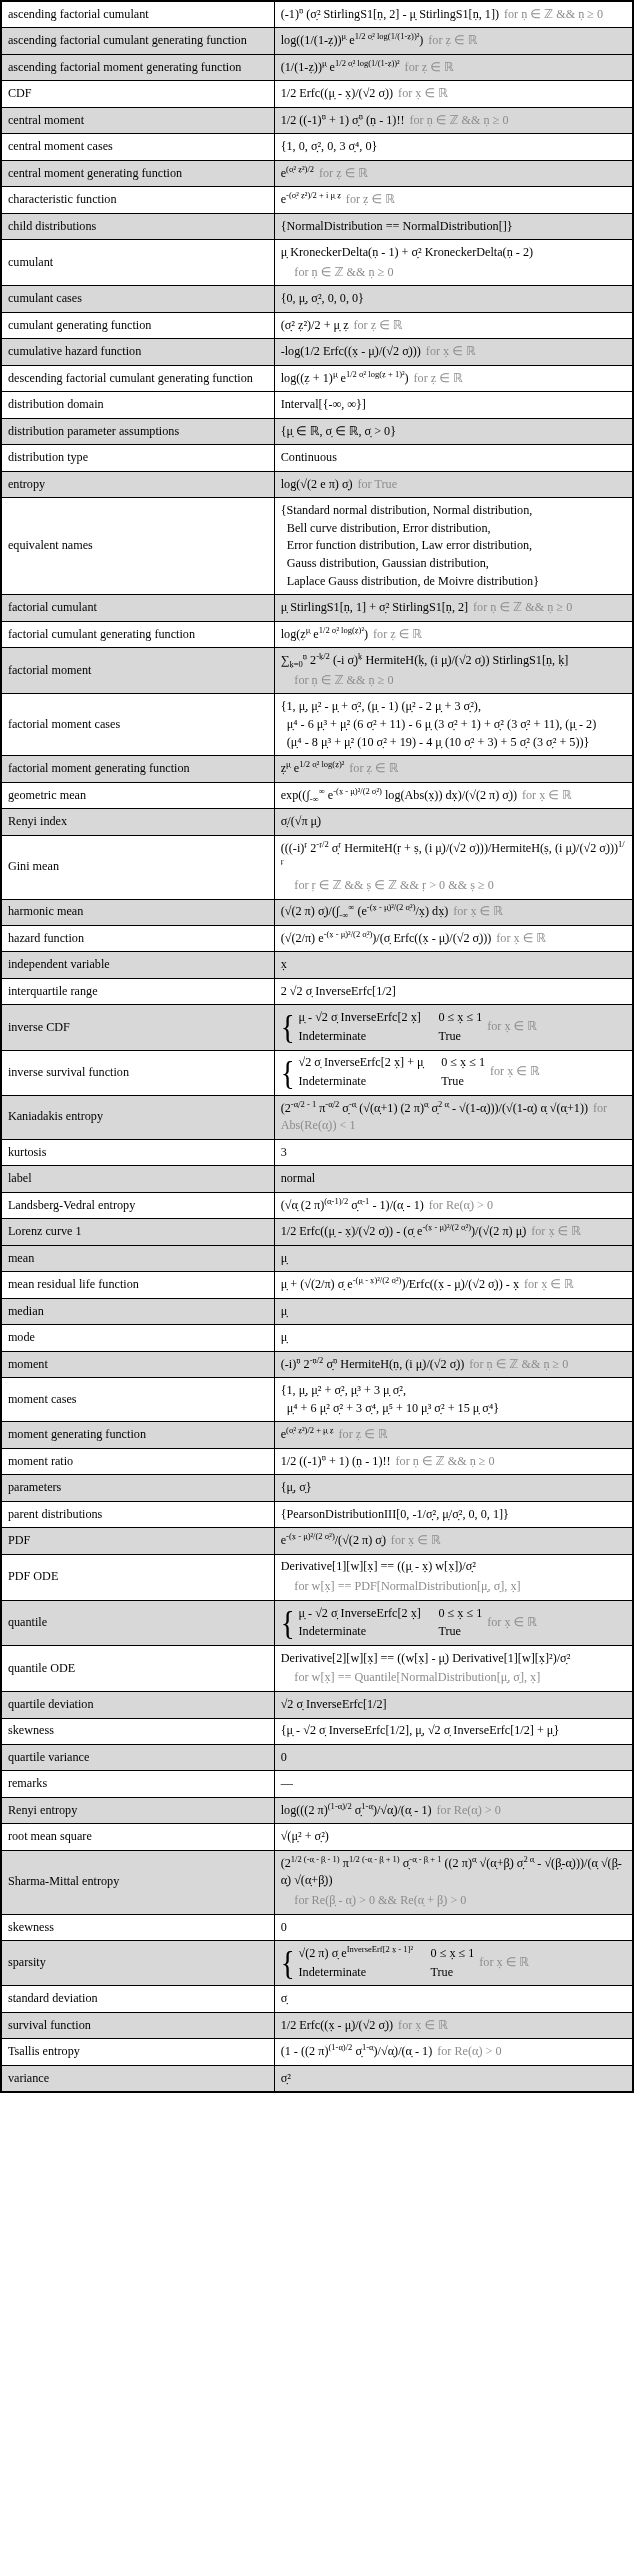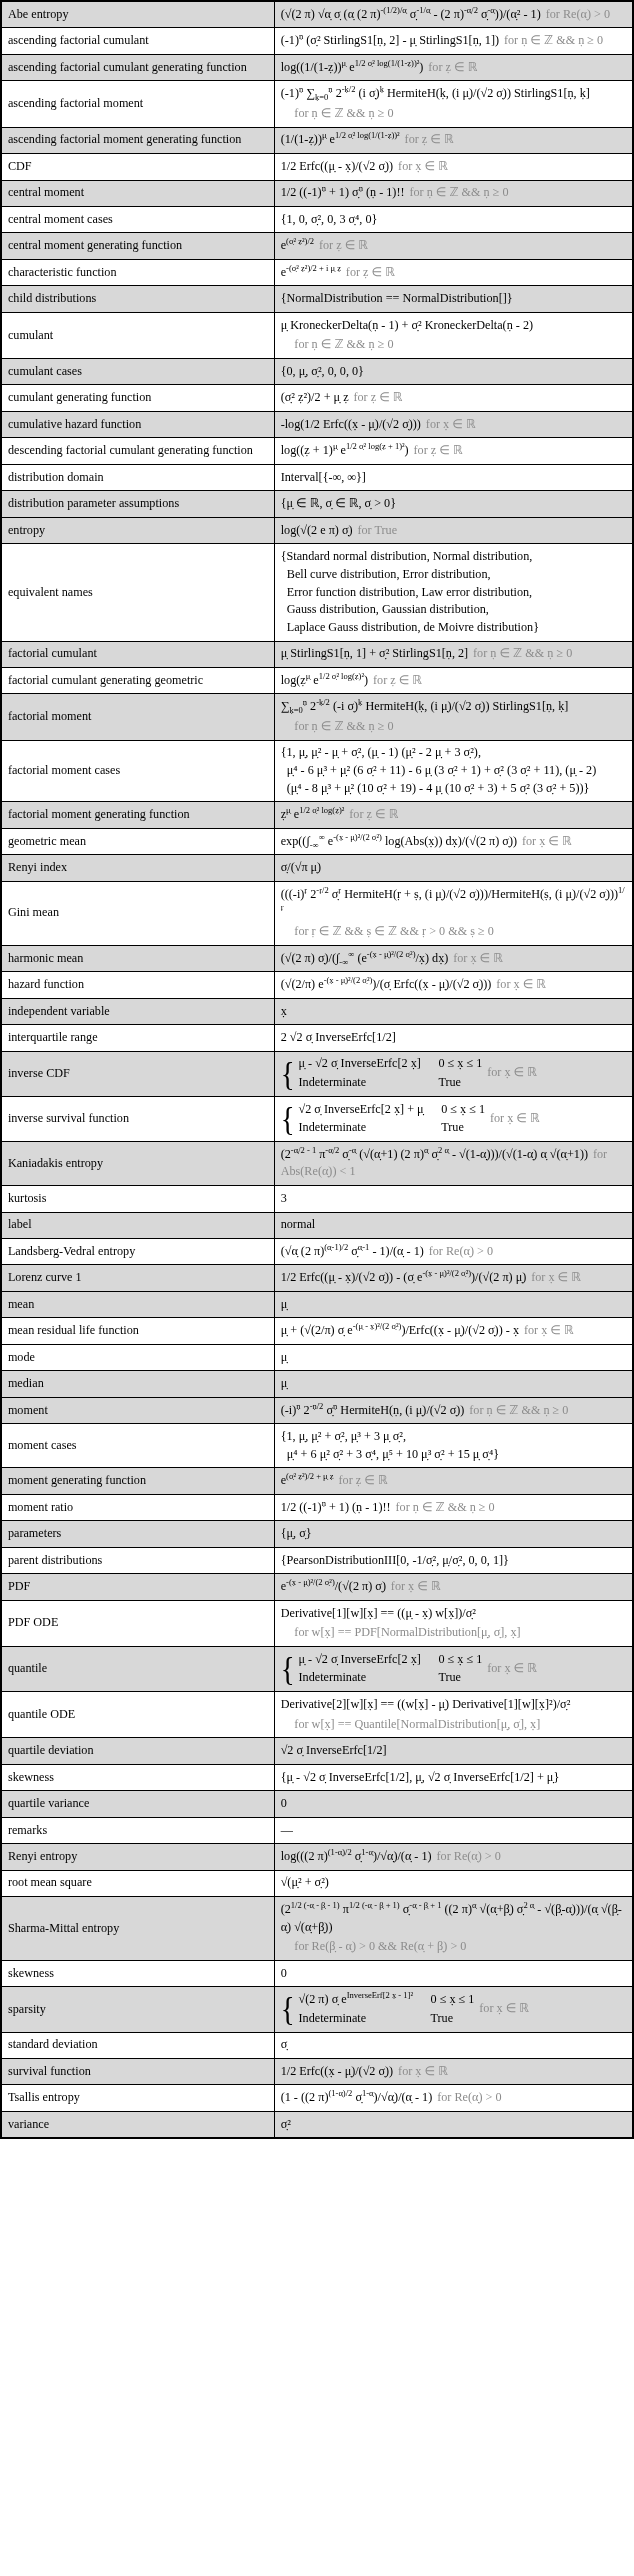--- a/index.html
+++ b/index.html
@@ -18,36 +18,28 @@
   .pw-brace { font-size: 29px; font-weight: 300; line-height: 0.9; margin-right: 3.9px; transform: scaleY(1.15); }
   .pw-cases { display: inline-grid; grid-template-columns: auto auto; column-gap: 17.6px; row-gap: 1px; }
   .pw-expr, .pw-when { white-space: nowrap; font-size: 12.2px; }
 </style>
 </head>
 <body>
 
 <div class="page">
   <table class="props">
     <tbody>
-        <tr class="prop-row shaded">
-    <td class="prop-name">Abe entropy</td>
-    <td class="prop-value-cell"><span class="value">(√(2 π) √α̣ σ̣ (α̣ (2 π)<sup>-(1/2)/α̣</sup> σ̣<sup>-1/α̣</sup> - (2 π)<sup>-α̣/2</sup> σ̣<sup>-α̣</sup>))/(α̣² - 1)</span><span class="cond">for Re(α̣) &gt; 0</span></td>
-  </tr>
         <tr class="prop-row plain">
     <td class="prop-name">ascending factorial cumulant</td>
     <td class="prop-value-cell"><span class="value">(-1)<sup>ṇ</sup> (σ̣² StirlingS1[ṇ, 2] - μ̣ StirlingS1[ṇ, 1])</span><span class="cond">for ṇ ∈ ℤ &amp;&amp; ṇ ≥ 0</span></td>
   </tr>
         <tr class="prop-row shaded">
     <td class="prop-name">ascending factorial cumulant generating function</td>
     <td class="prop-value-cell"><span class="value">log((1/(1-ẓ))<sup>μ̣</sup> e<sup>1/2 σ̣² log(1/(1-ẓ))²</sup>)</span><span class="cond">for ẓ ∈ ℝ</span></td>
   </tr>
-        <tr class="prop-row plain">
-    <td class="prop-name">ascending factorial moment</td>
-    <td class="prop-value-cell"><span class="value">(-1)<sup>ṇ</sup> ∑<sub>ḳ=0</sub><sup>ṇ</sup> 2<sup>-ḳ/2</sup> (i σ̣)<sup>ḳ</sup> HermiteH(ḳ, (i μ̣)/(√2 σ̣)) StirlingS1[ṇ, ḳ]</span><span class="cond newline">for ṇ ∈ ℤ &amp;&amp; ṇ ≥ 0</span></td>
-  </tr>
         <tr class="prop-row shaded">
     <td class="prop-name">ascending factorial moment generating function</td>
     <td class="prop-value-cell"><span class="value">(1/(1-ẓ))<sup>μ̣</sup> e<sup>1/2 σ̣² log(1/(1-ẓ))²</sup></span><span class="cond">for ẓ ∈ ℝ</span></td>
   </tr>
         <tr class="prop-row plain">
     <td class="prop-name">CDF</td>
     <td class="prop-value-cell"><span class="value">1/2 Erfc((μ̣ - x̣)/(√2 σ̣))</span><span class="cond">for x̣ ∈ ℝ</span></td>
   </tr>
         <tr class="prop-row shaded">
     <td class="prop-name">central moment</td>
@@ -89,39 +81,43 @@
     <td class="prop-name">descending factorial cumulant generating function</td>
     <td class="prop-value-cell"><span class="value">log((ẓ + 1)<sup>μ̣</sup> e<sup>1/2 σ̣² log(ẓ + 1)²</sup>)</span><span class="cond">for ẓ ∈ ℝ</span></td>
   </tr>
         <tr class="prop-row plain">
     <td class="prop-name">distribution domain</td>
     <td class="prop-value-cell"><span class="value">Interval[{-∞, ∞}]</span></td>
   </tr>
         <tr class="prop-row shaded">
     <td class="prop-name">distribution parameter assumptions</td>
     <td class="prop-value-cell"><span class="value">{μ̣ ∈ ℝ, σ̣ ∈ ℝ, σ̣ &gt; 0}</span></td>
+  </tr>
+        <tr class="prop-row plain">
+    <td class="prop-name">distribution type</td>
+    <td class="prop-value-cell"><span class="value">Continuous</span></td>
   </tr>
         <tr class="prop-row shaded">
     <td class="prop-name">entropy</td>
     <td class="prop-value-cell"><span class="value">log(√(2 e π) σ̣)</span><span class="cond">for True</span></td>
   </tr>
         <tr class="prop-row plain">
     <td class="prop-name">equivalent names</td>
     <td class="prop-value-cell"><span class="value">{Standard normal distribution, Normal distribution,
   Bell curve distribution, Error distribution,
   Error function distribution, Law error distribution,
   Gauss distribution, Gaussian distribution,
   Laplace Gauss distribution, de Moivre distribution}</span></td>
   </tr>
         <tr class="prop-row shaded">
     <td class="prop-name">factorial cumulant</td>
     <td class="prop-value-cell"><span class="value">μ̣ StirlingS1[ṇ, 1] + σ̣² StirlingS1[ṇ, 2]</span><span class="cond">for ṇ ∈ ℤ &amp;&amp; ṇ ≥ 0</span></td>
   </tr>
         <tr class="prop-row plain">
-    <td class="prop-name">factorial cumulant generating geometric</td>
+    <td class="prop-name">factorial cumulant generating function</td>
     <td class="prop-value-cell"><span class="value">log(ẓ<sup>μ̣</sup> e<sup>1/2 σ̣² log(ẓ)²</sup>)</span><span class="cond">for ẓ ∈ ℝ</span></td>
   </tr>
         <tr class="prop-row shaded">
     <td class="prop-name">factorial moment</td>
     <td class="prop-value-cell"><span class="value">∑<sub>ḳ=0</sub><sup>ṇ</sup> 2<sup>-ḳ/2</sup> (-i σ̣)<sup>ḳ</sup> HermiteH(ḳ, (i μ̣)/(√2 σ̣)) StirlingS1[ṇ, ḳ]</span><span class="cond newline">for ṇ ∈ ℤ &amp;&amp; ṇ ≥ 0</span></td>
   </tr>
         <tr class="prop-row plain">
     <td class="prop-name">factorial moment cases</td>
     <td class="prop-value-cell"><span class="value">{1, μ̣, μ̣² - μ̣ + σ̣², (μ̣ - 1) (μ̣² - 2 μ̣ + 3 σ̣²),
   μ̣⁴ - 6 μ̣³ + μ̣² (6 σ̣² + 11) - 6 μ̣ (3 σ̣² + 1) + σ̣² (3 σ̣² + 11), (μ̣ - 2)
@@ -204,26 +200,26 @@
     <td class="prop-value-cell"><span class="value">1/2 Erfc((μ̣ - x̣)/(√2 σ̣)) - (σ̣ e<sup>-(x̣ - μ̣)²/(2 σ̣²)</sup>)/(√(2 π) μ̣)</span><span class="cond">for x̣ ∈ ℝ</span></td>
   </tr>
         <tr class="prop-row shaded">
     <td class="prop-name">mean</td>
     <td class="prop-value-cell"><span class="value">μ̣</span></td>
   </tr>
         <tr class="prop-row plain">
     <td class="prop-name">mean residual life function</td>
     <td class="prop-value-cell"><span class="value">μ̣ + (√(2/π) σ̣ e<sup>-(μ̣ - x̣)²/(2 σ̣²)</sup>)/Erfc((x̣ - μ̣)/(√2 σ̣)) - x̣</span><span class="cond">for x̣ ∈ ℝ</span></td>
   </tr>
+        <tr class="prop-row shaded">
+    <td class="prop-name">median</td>
+    <td class="prop-value-cell"><span class="value">μ̣</span></td>
+  </tr>
         <tr class="prop-row plain">
     <td class="prop-name">mode</td>
-    <td class="prop-value-cell"><span class="value">μ̣</span></td>
-  </tr>
-        <tr class="prop-row shaded">
-    <td class="prop-name">median</td>
     <td class="prop-value-cell"><span class="value">μ̣</span></td>
   </tr>
         <tr class="prop-row shaded">
     <td class="prop-name">moment</td>
     <td class="prop-value-cell"><span class="value">(-i)<sup>ṇ</sup> 2<sup>-ṇ/2</sup> σ̣<sup>ṇ</sup> HermiteH(ṇ, (i μ̣)/(√2 σ̣))</span><span class="cond">for ṇ ∈ ℤ &amp;&amp; ṇ ≥ 0</span></td>
   </tr>
         <tr class="prop-row plain">
     <td class="prop-name">moment cases</td>
     <td class="prop-value-cell"><span class="value">{1, μ̣, μ̣² + σ̣², μ̣³ + 3 μ̣ σ̣²,
   μ̣⁴ + 6 μ̣² σ̣² + 3 σ̣⁴, μ̣⁵ + 10 μ̣³ σ̣² + 15 μ̣ σ̣⁴}</span></td>

